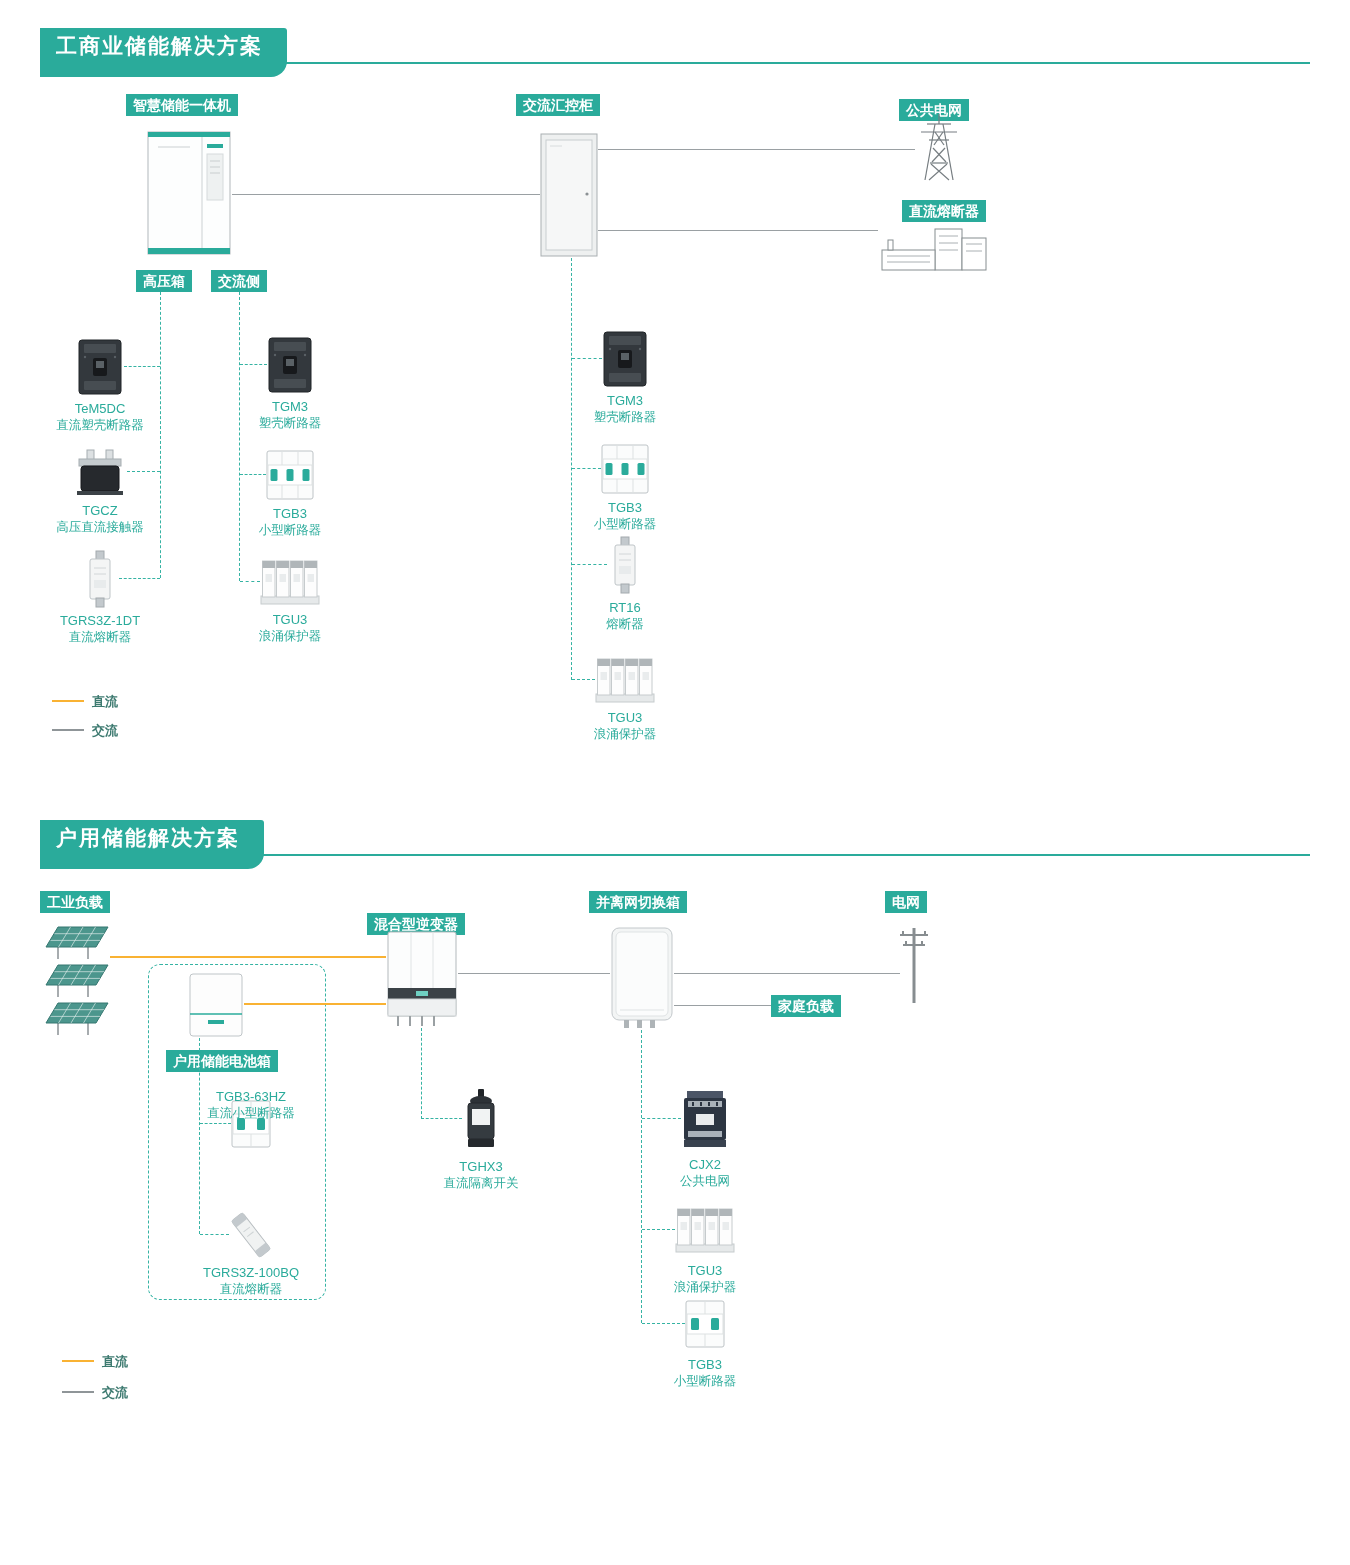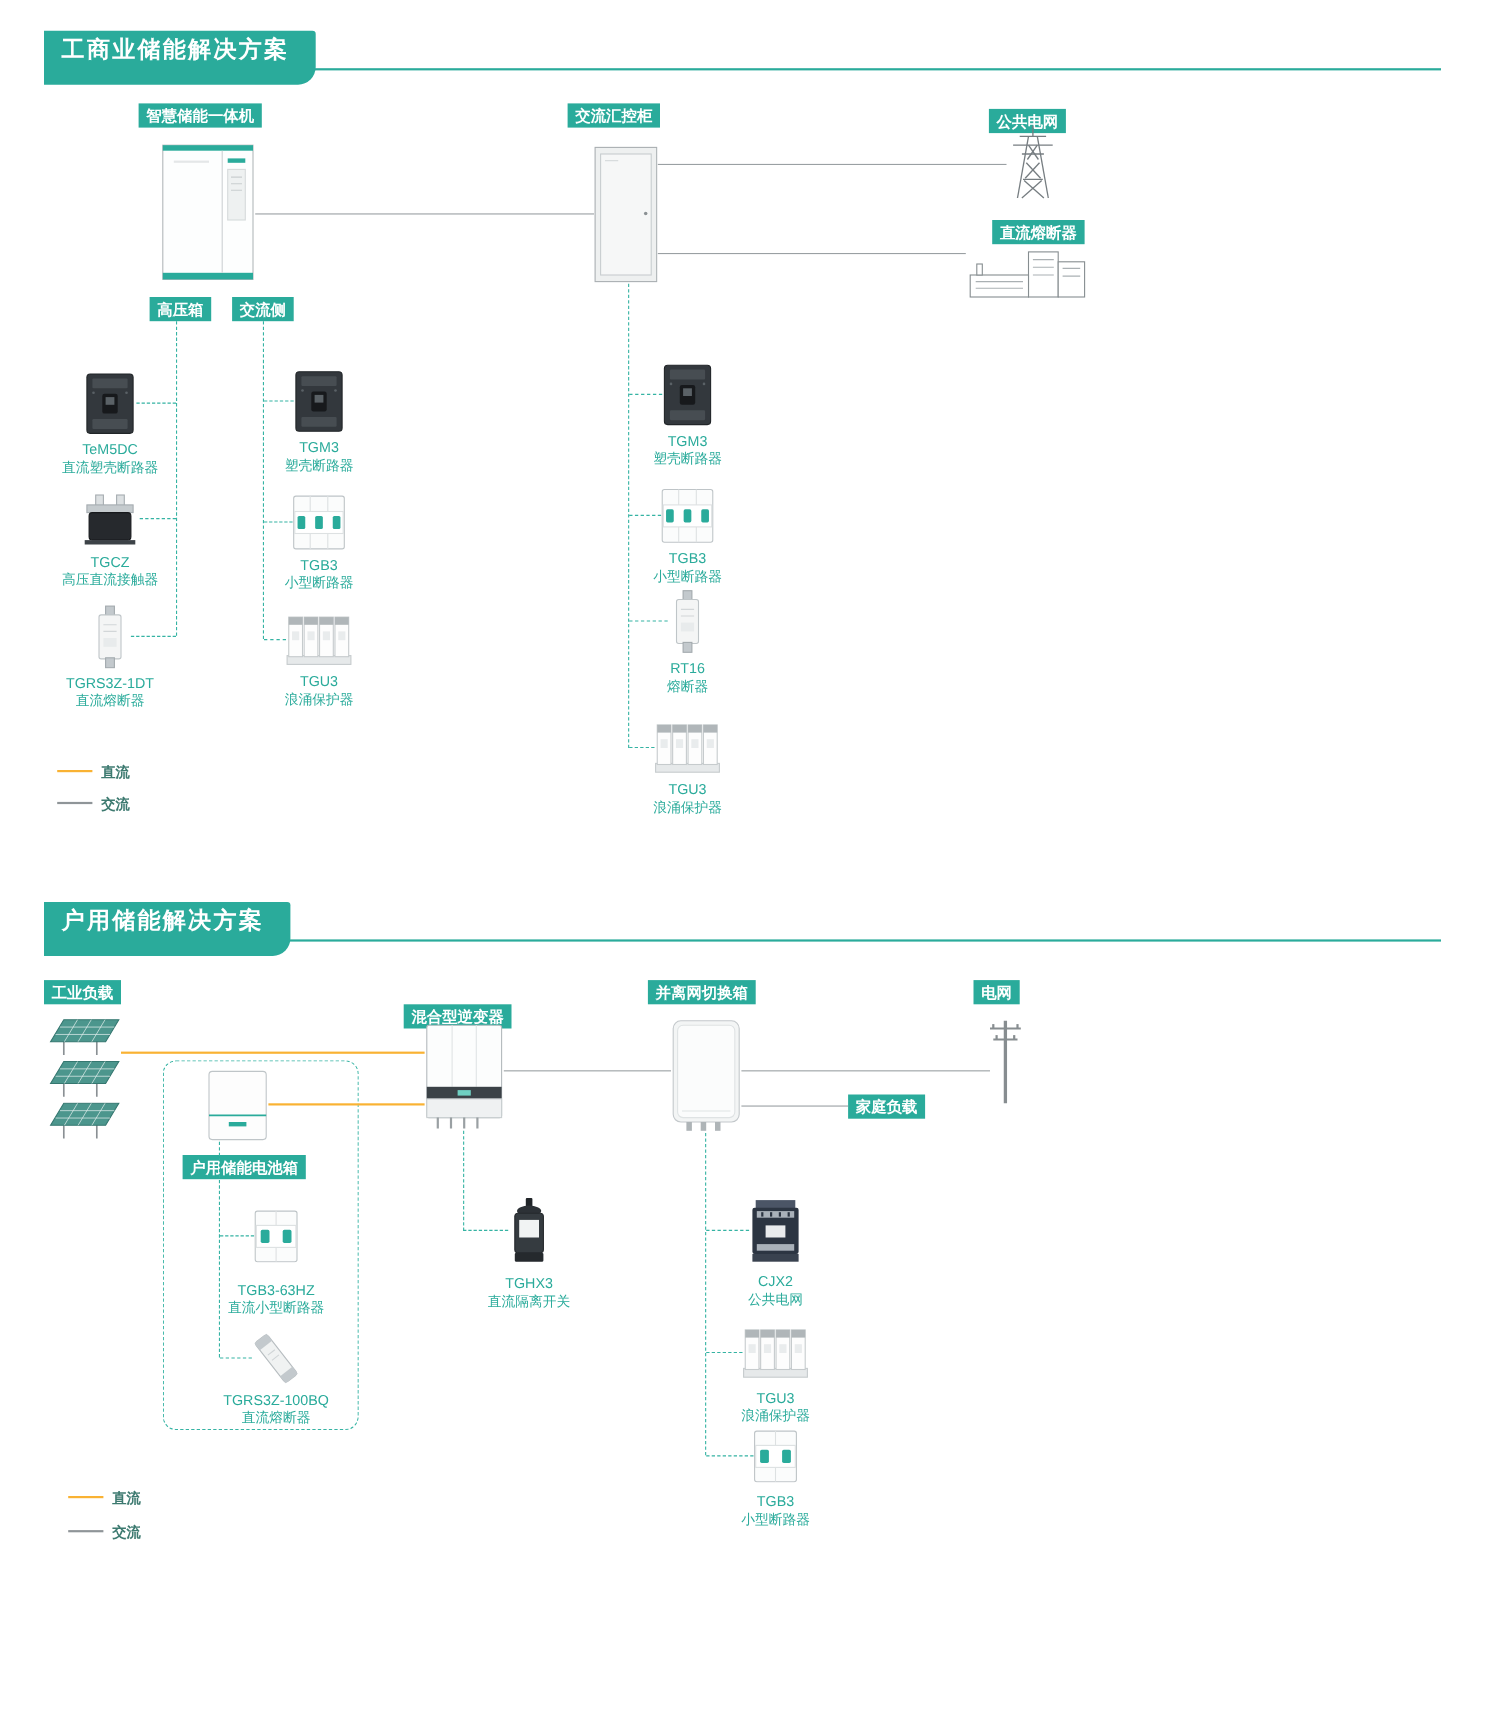--- a/index.html
+++ b/index.html
@@ -399,21 +399,21 @@
   <div class="hd" style="left:421px;top:1118px;width:41px"></div>
 
   <div class="vd" style="left:641px;top:1030px;height:293px"></div>
   <div class="hd" style="left:642px;top:1118px;width:39px"></div>
   <div class="hd" style="left:642px;top:1229px;width:33px"></div>
   <div class="hd" style="left:642px;top:1323px;width:43px"></div>
 
   <div class="dev" style="left:231px;top:1100px"><svg width="40" height="48">
         <use href="#sym-mini2"></use>
       </svg></div>
-  <div class="cap" style="left:181px;top:1164px">
+  <div class="cap" style="left:181px;top:1088px">
     <div class="nm">TGB3-63HZ</div>
     <div class="ds">直流小型断路器</div>
   </div>
   <div class="dev" style="left:229px;top:1210px"><svg width="44" height="50">
         <use href="#sym-fuse-angled"></use>
       </svg></div>
   <div class="cap" style="left:181px;top:1264px">
     <div class="nm">TGRS3Z-100BQ</div>
     <div class="ds">直流熔断器</div>
   </div>

